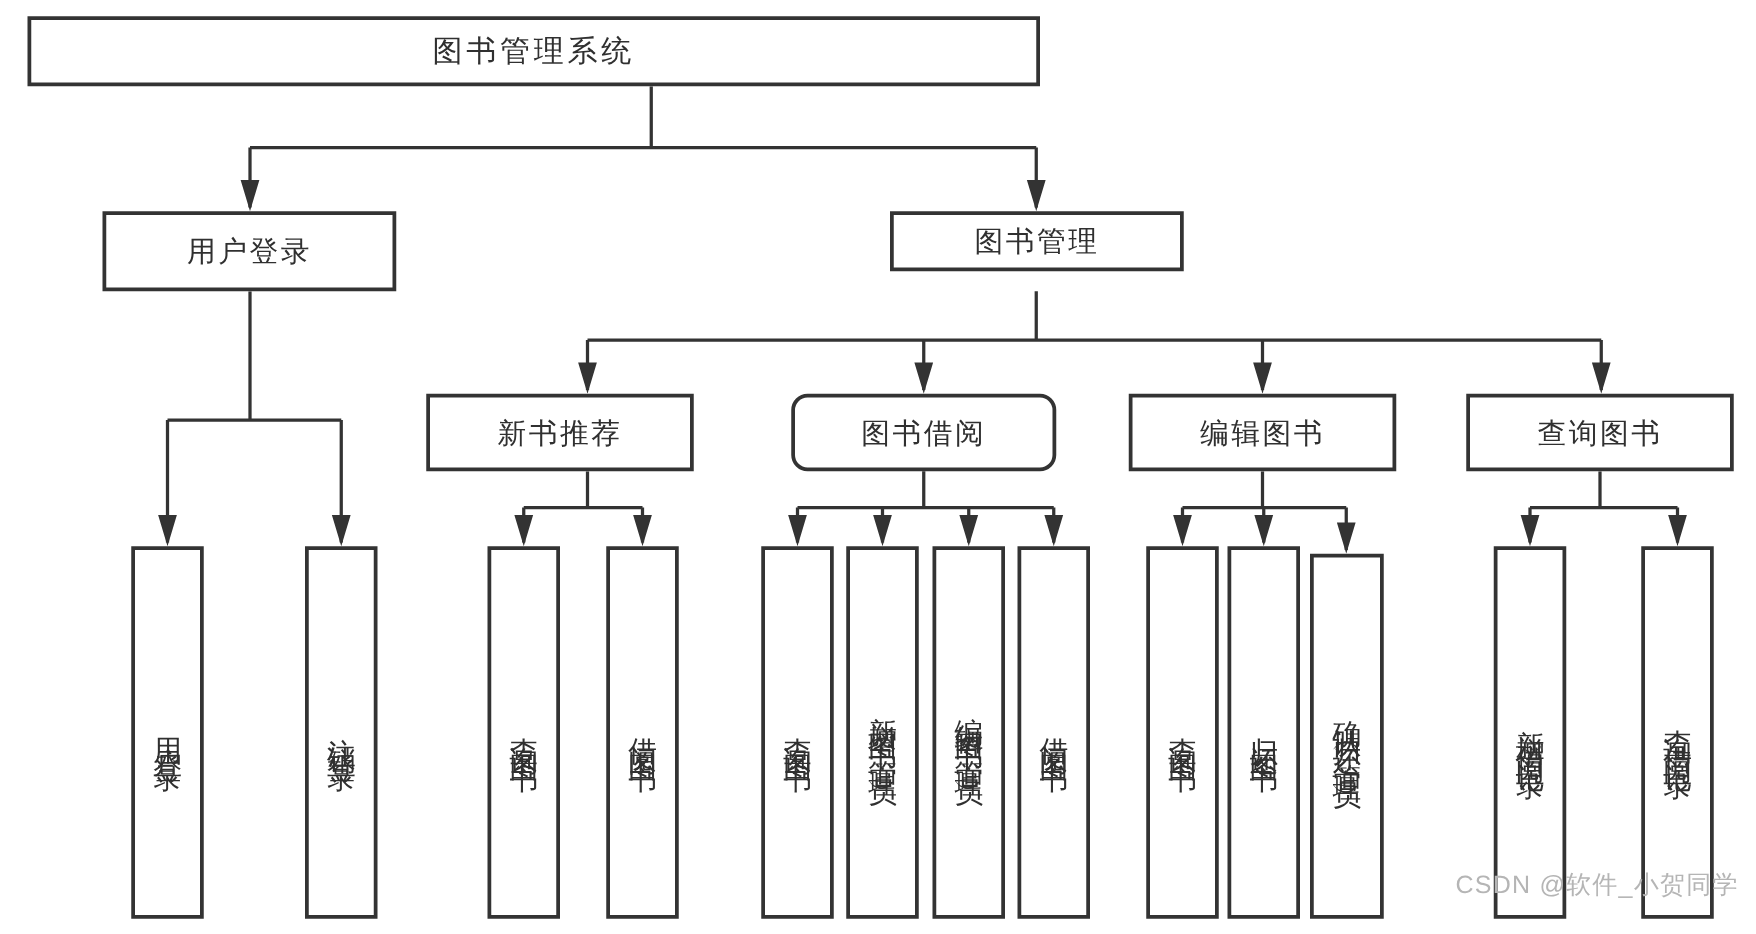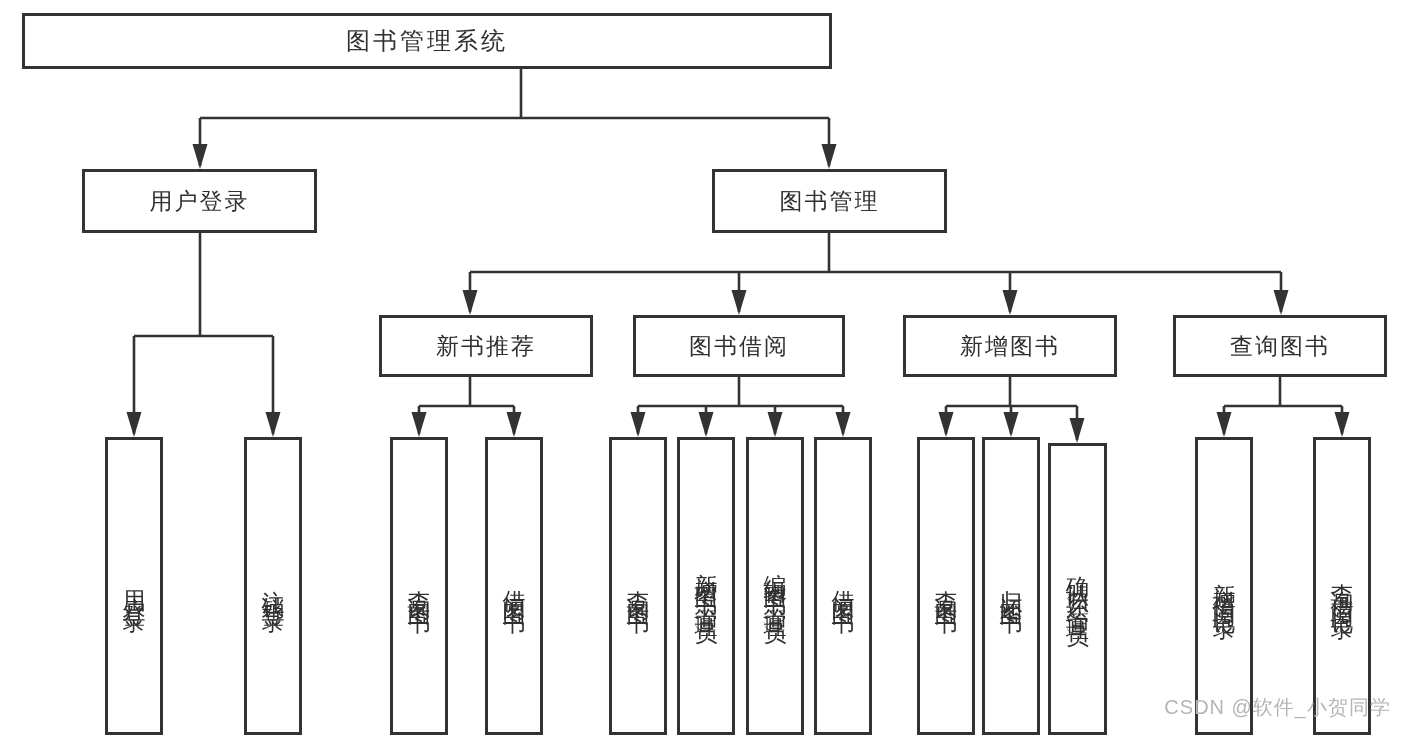--- a/index.html
+++ b/index.html
@@ -103,25 +103,25 @@
       M938.5 412 L953.5 412 L946 437 Z
       M1003.5 412 L1018.5 412 L1011 437 Z
       M1069.5 418 L1084.5 418 L1077 443 Z
       M1216.5 412 L1231.5 412 L1224 437 Z
       M1334.5 412 L1349.5 412 L1342 437 Z"></path>
   </svg>
 
   <div class="node h-node root-node" style="left:22px; top:13px; width:810px; height:56px;">图书管理系统</div>
 
   <div class="node h-node" style="left:82px; top:169px; width:235px; height:64px;">用户登录</div>
-  <div class="node h-node" style="left:712px; top:169px; width:235px; height:64px;">图书管理</div>
+  <div class="node h-node" style="left:712px; top:169px; width:235px; height:48px;">图书管理</div>
 
-  <div class="node h-node" style="left:379px; top:315px; width:214px; height:62px;">新书推荐</div>
-  <div class="node h-node" style="left:633px; top:315px; width:212px; height:62px;">图书借阅</div>
-  <div class="node h-node" style="left:903px; top:315px; width:214px; height:62px;">新增图书</div>
+  <div class="node h-node" style="left:341px; top:315px; width:214px; height:62px;">新书推荐</div>
+  <div class="node h-node" style="left:633px; top:315px; width:212px; height:62px;border-radius:13px;">图书借阅</div>
+  <div class="node h-node" style="left:903px; top:315px; width:214px; height:62px;">编辑图书</div>
   <div class="node h-node" style="left:1173px; top:315px; width:214px; height:62px;">查询图书</div>
 
   <div class="node v-node" style="left:105px; top:437px; width:58px; height:298px;">
     <span class="v-text">用户登录</span>
   </div>
   <div class="node v-node" style="left:244px; top:437px; width:58px; height:298px;">
     <span class="v-text">注销登录</span>
   </div>
 
   <div class="node v-node" style="left:390px; top:437px; width:58px; height:298px;">

